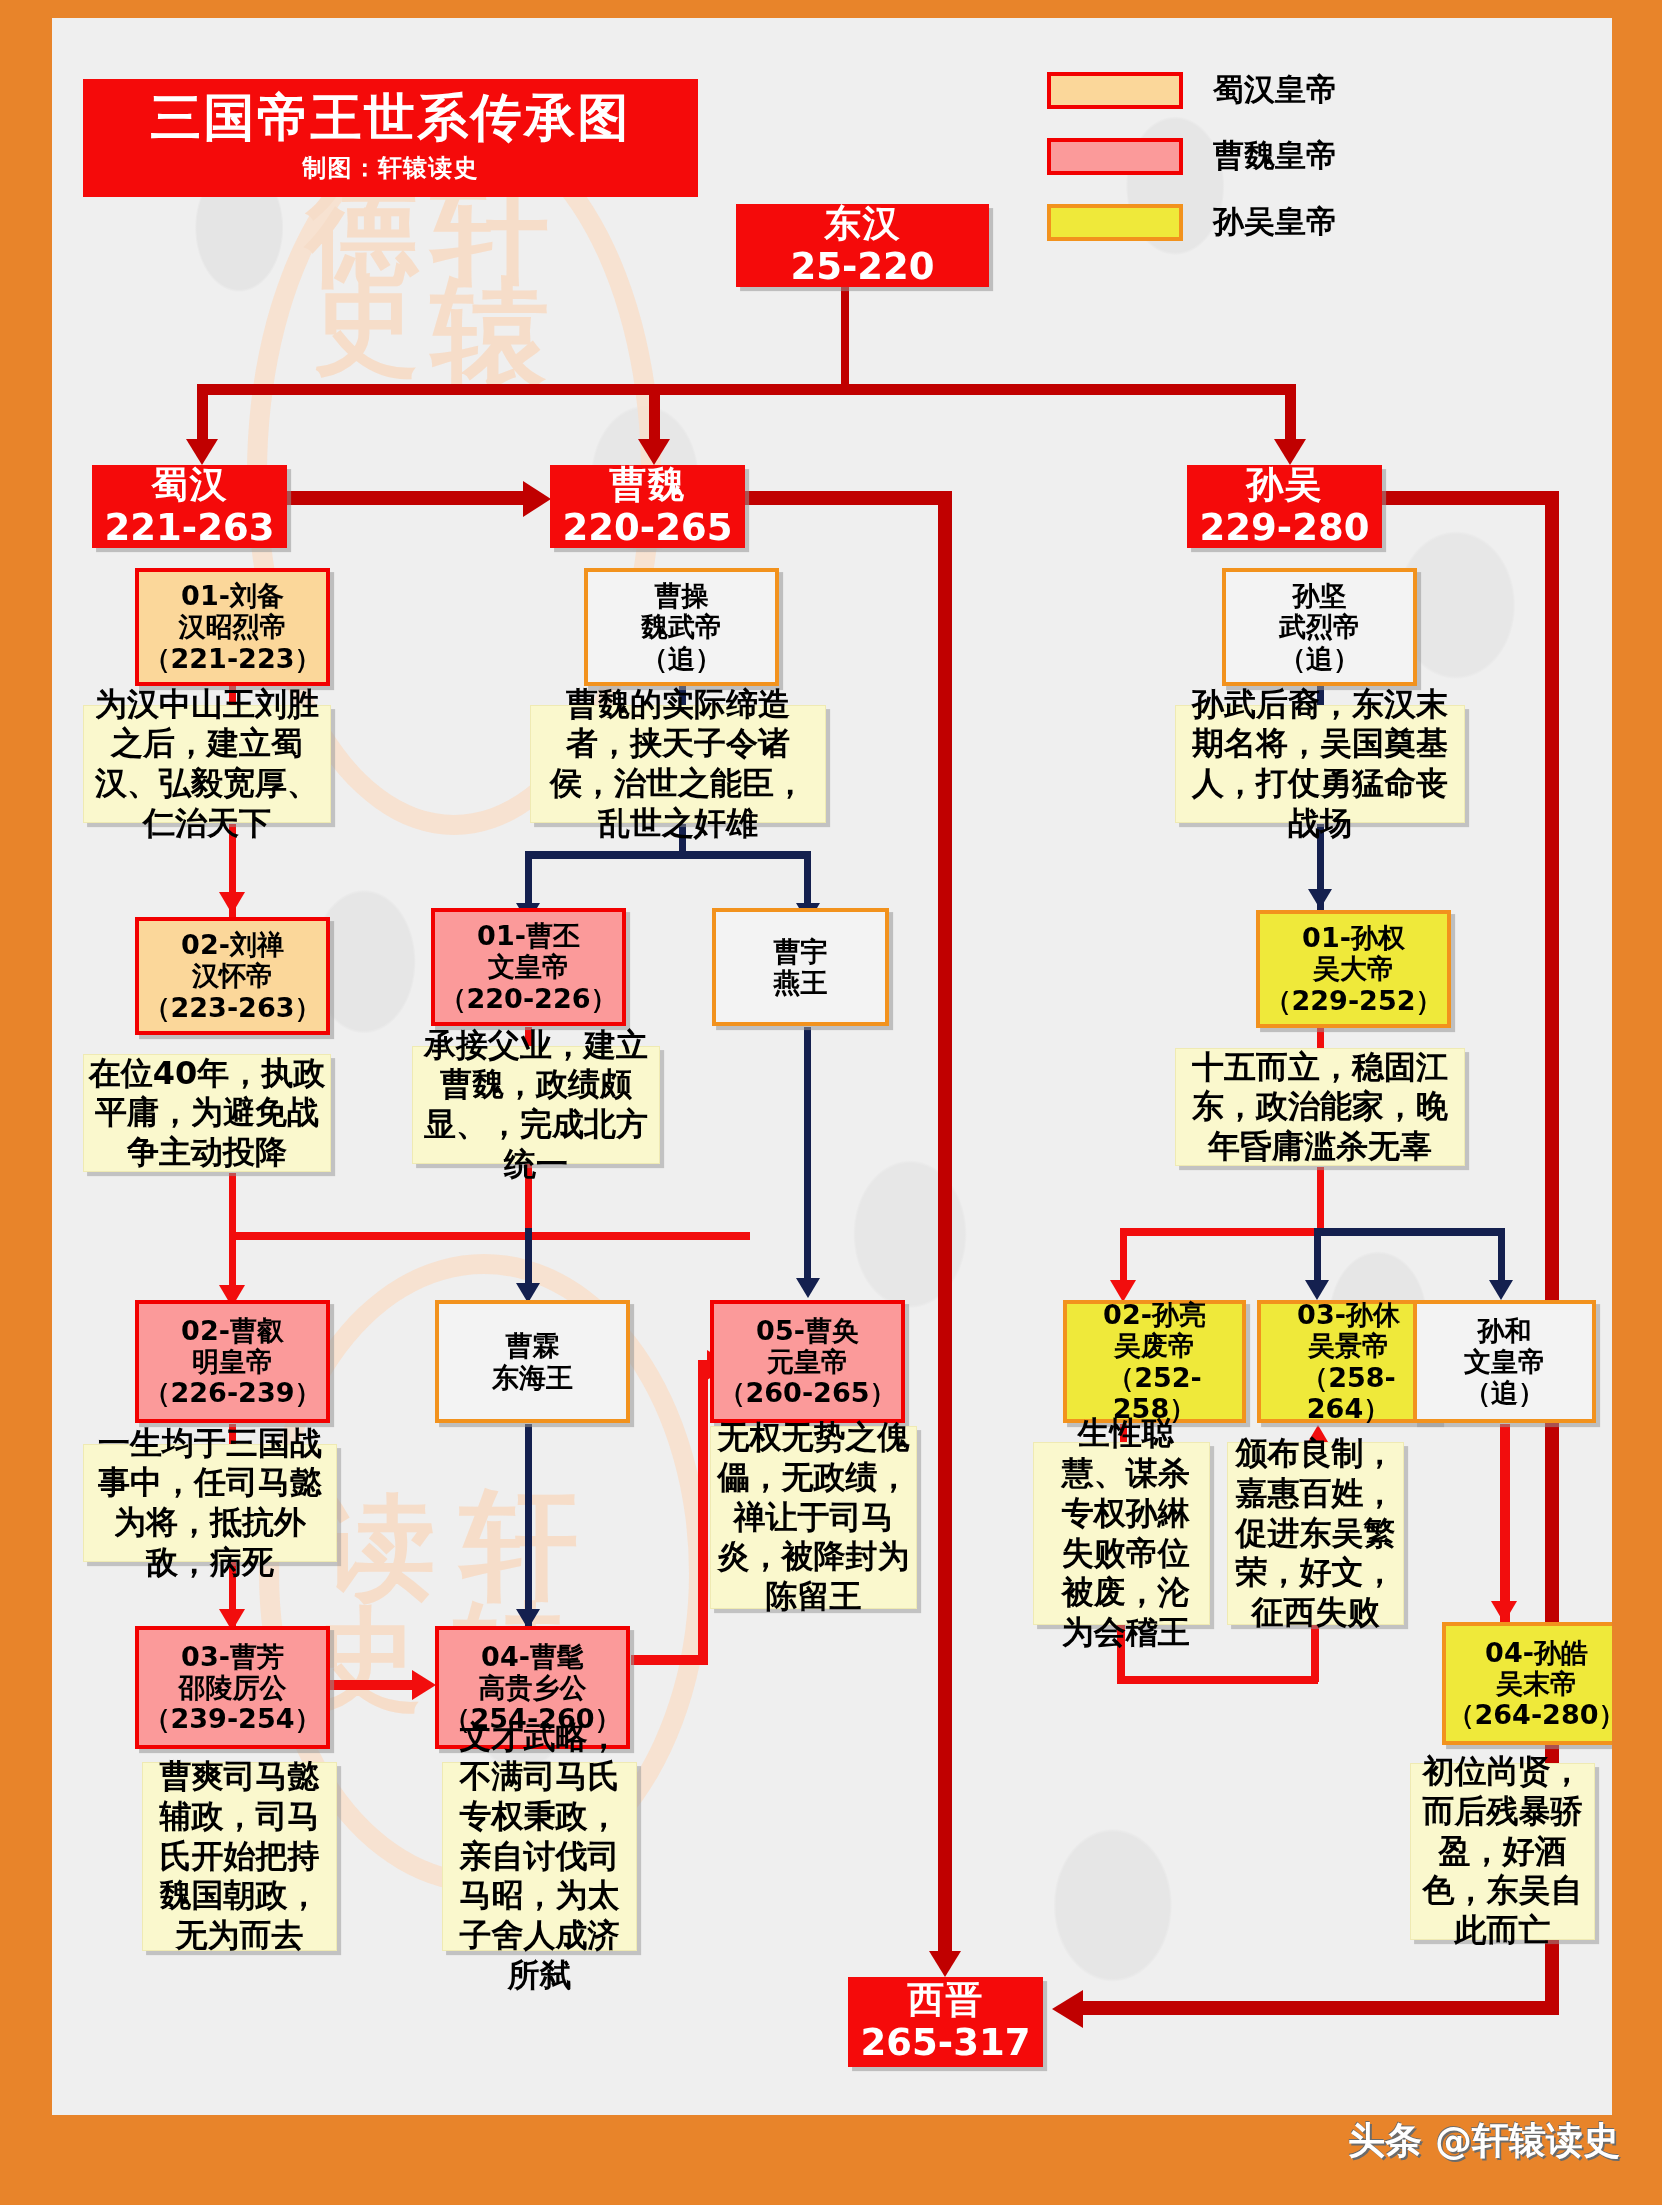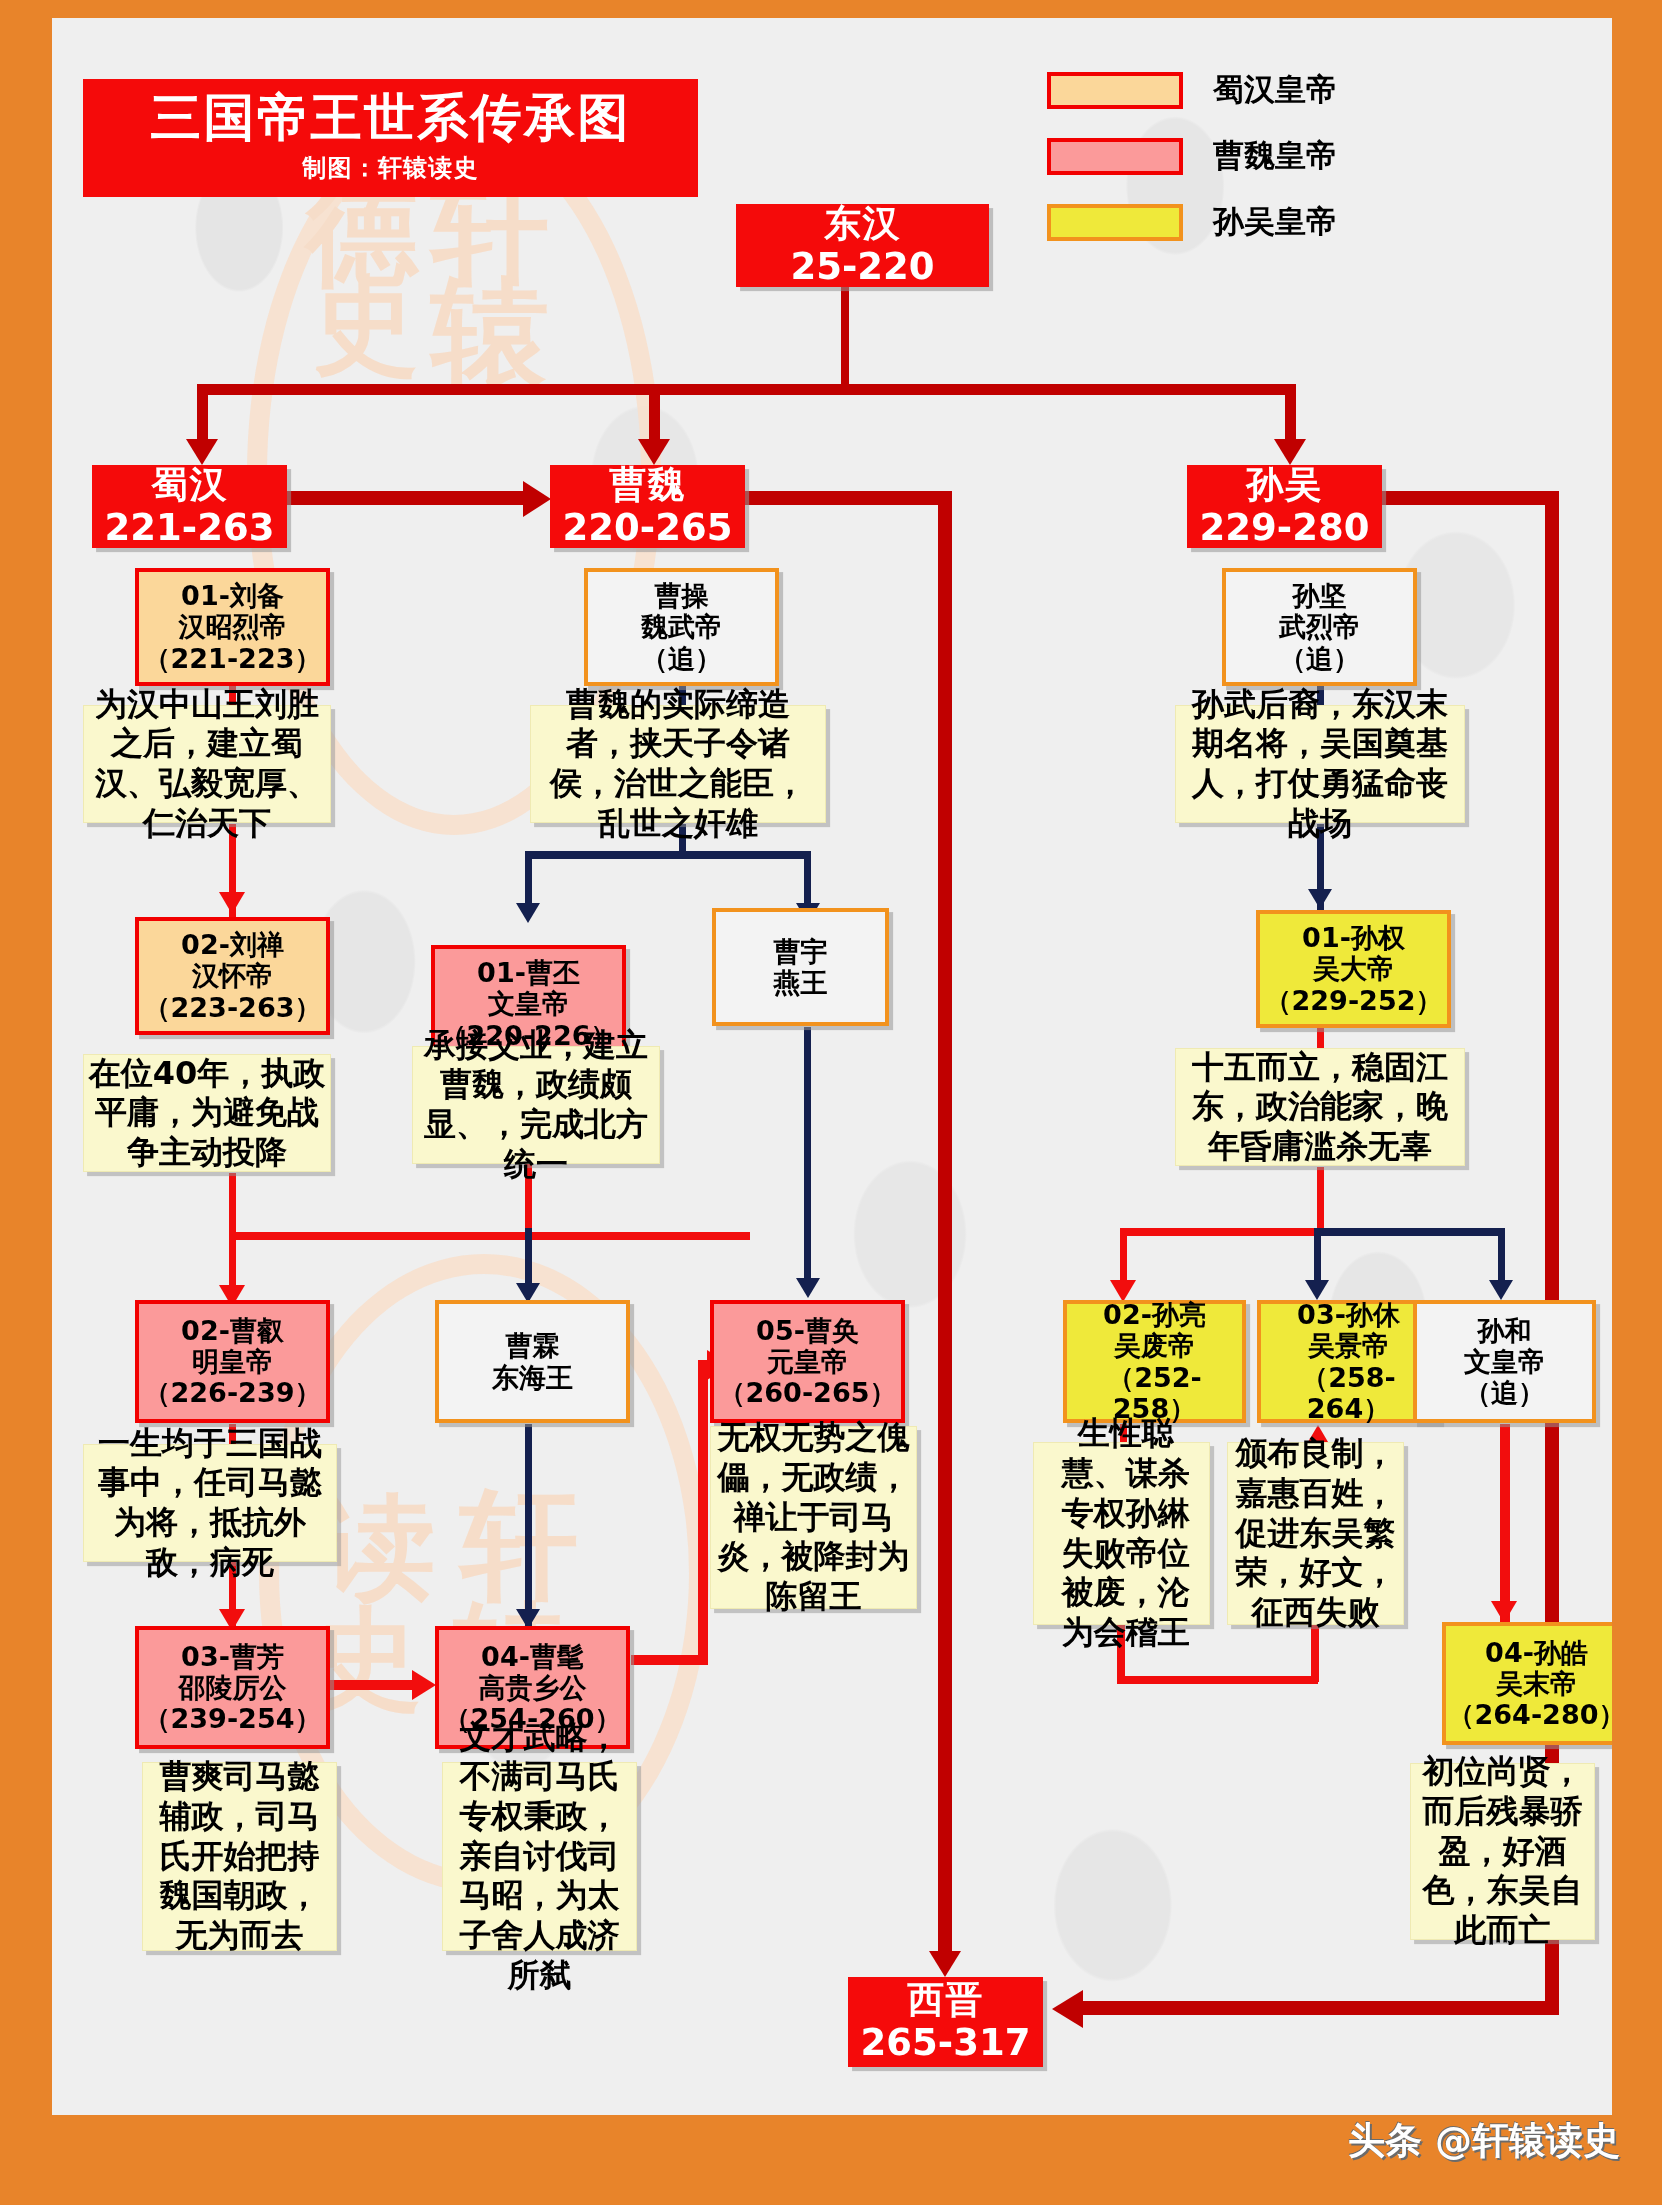--- a/index.html
+++ b/index.html
@@ -265,21 +265,21 @@
     <div class="note" style="left:478px; top:687px; width:296px; height:118px;">曹魏的实际缔造者，挟天子令诸侯，治世之能臣，乱世之奸雄</div>
     <div class="ln-v navy" style="left:627px; top:668px; height:20px;"></div>
 
     <div class="ln-v navy" style="left:627px; top:806px; height:31px;"></div>
     <div class="ln-h navy" style="left:473px; top:833px; width:286px; height:7.7px;"></div>
     <div class="ln-v navy" style="left:473px; top:833px; height:57px;"></div>
     <div class="arrow arr-down-navy" style="left:464px; top:885px;"></div>
     <div class="ln-v navy" style="left:752px; top:833px; height:57px;"></div>
     <div class="arrow arr-down-navy" style="left:744px; top:885px;"></div>
 
-    <div class="node emp emp-wei" style="left:379px; top:890px; width:195px; height:118px;margin-top:37px;">
+    <div class="node emp emp-wei" style="left:379px; top:890px; width:195px; height:118px;">
       <span class="ln">01-曹丕</span>
       <span class="ln">文皇帝</span>
       <span class="ln">（220-226）</span>
     </div>
     <div class="note" style="left:360px; top:1028px; width:248px; height:118px;">承接父业，建立曹魏，政绩颇显、，完成北方统一</div>
     <div class="ln-v red" style="left:473px; top:1009px; height:21px;"></div>
 
     <div class="node emp emp-plain" style="left:660px; top:890px; width:177px; height:118px;">
       <span class="ln">曹宇</span>
       <span class="ln">燕王</span>

